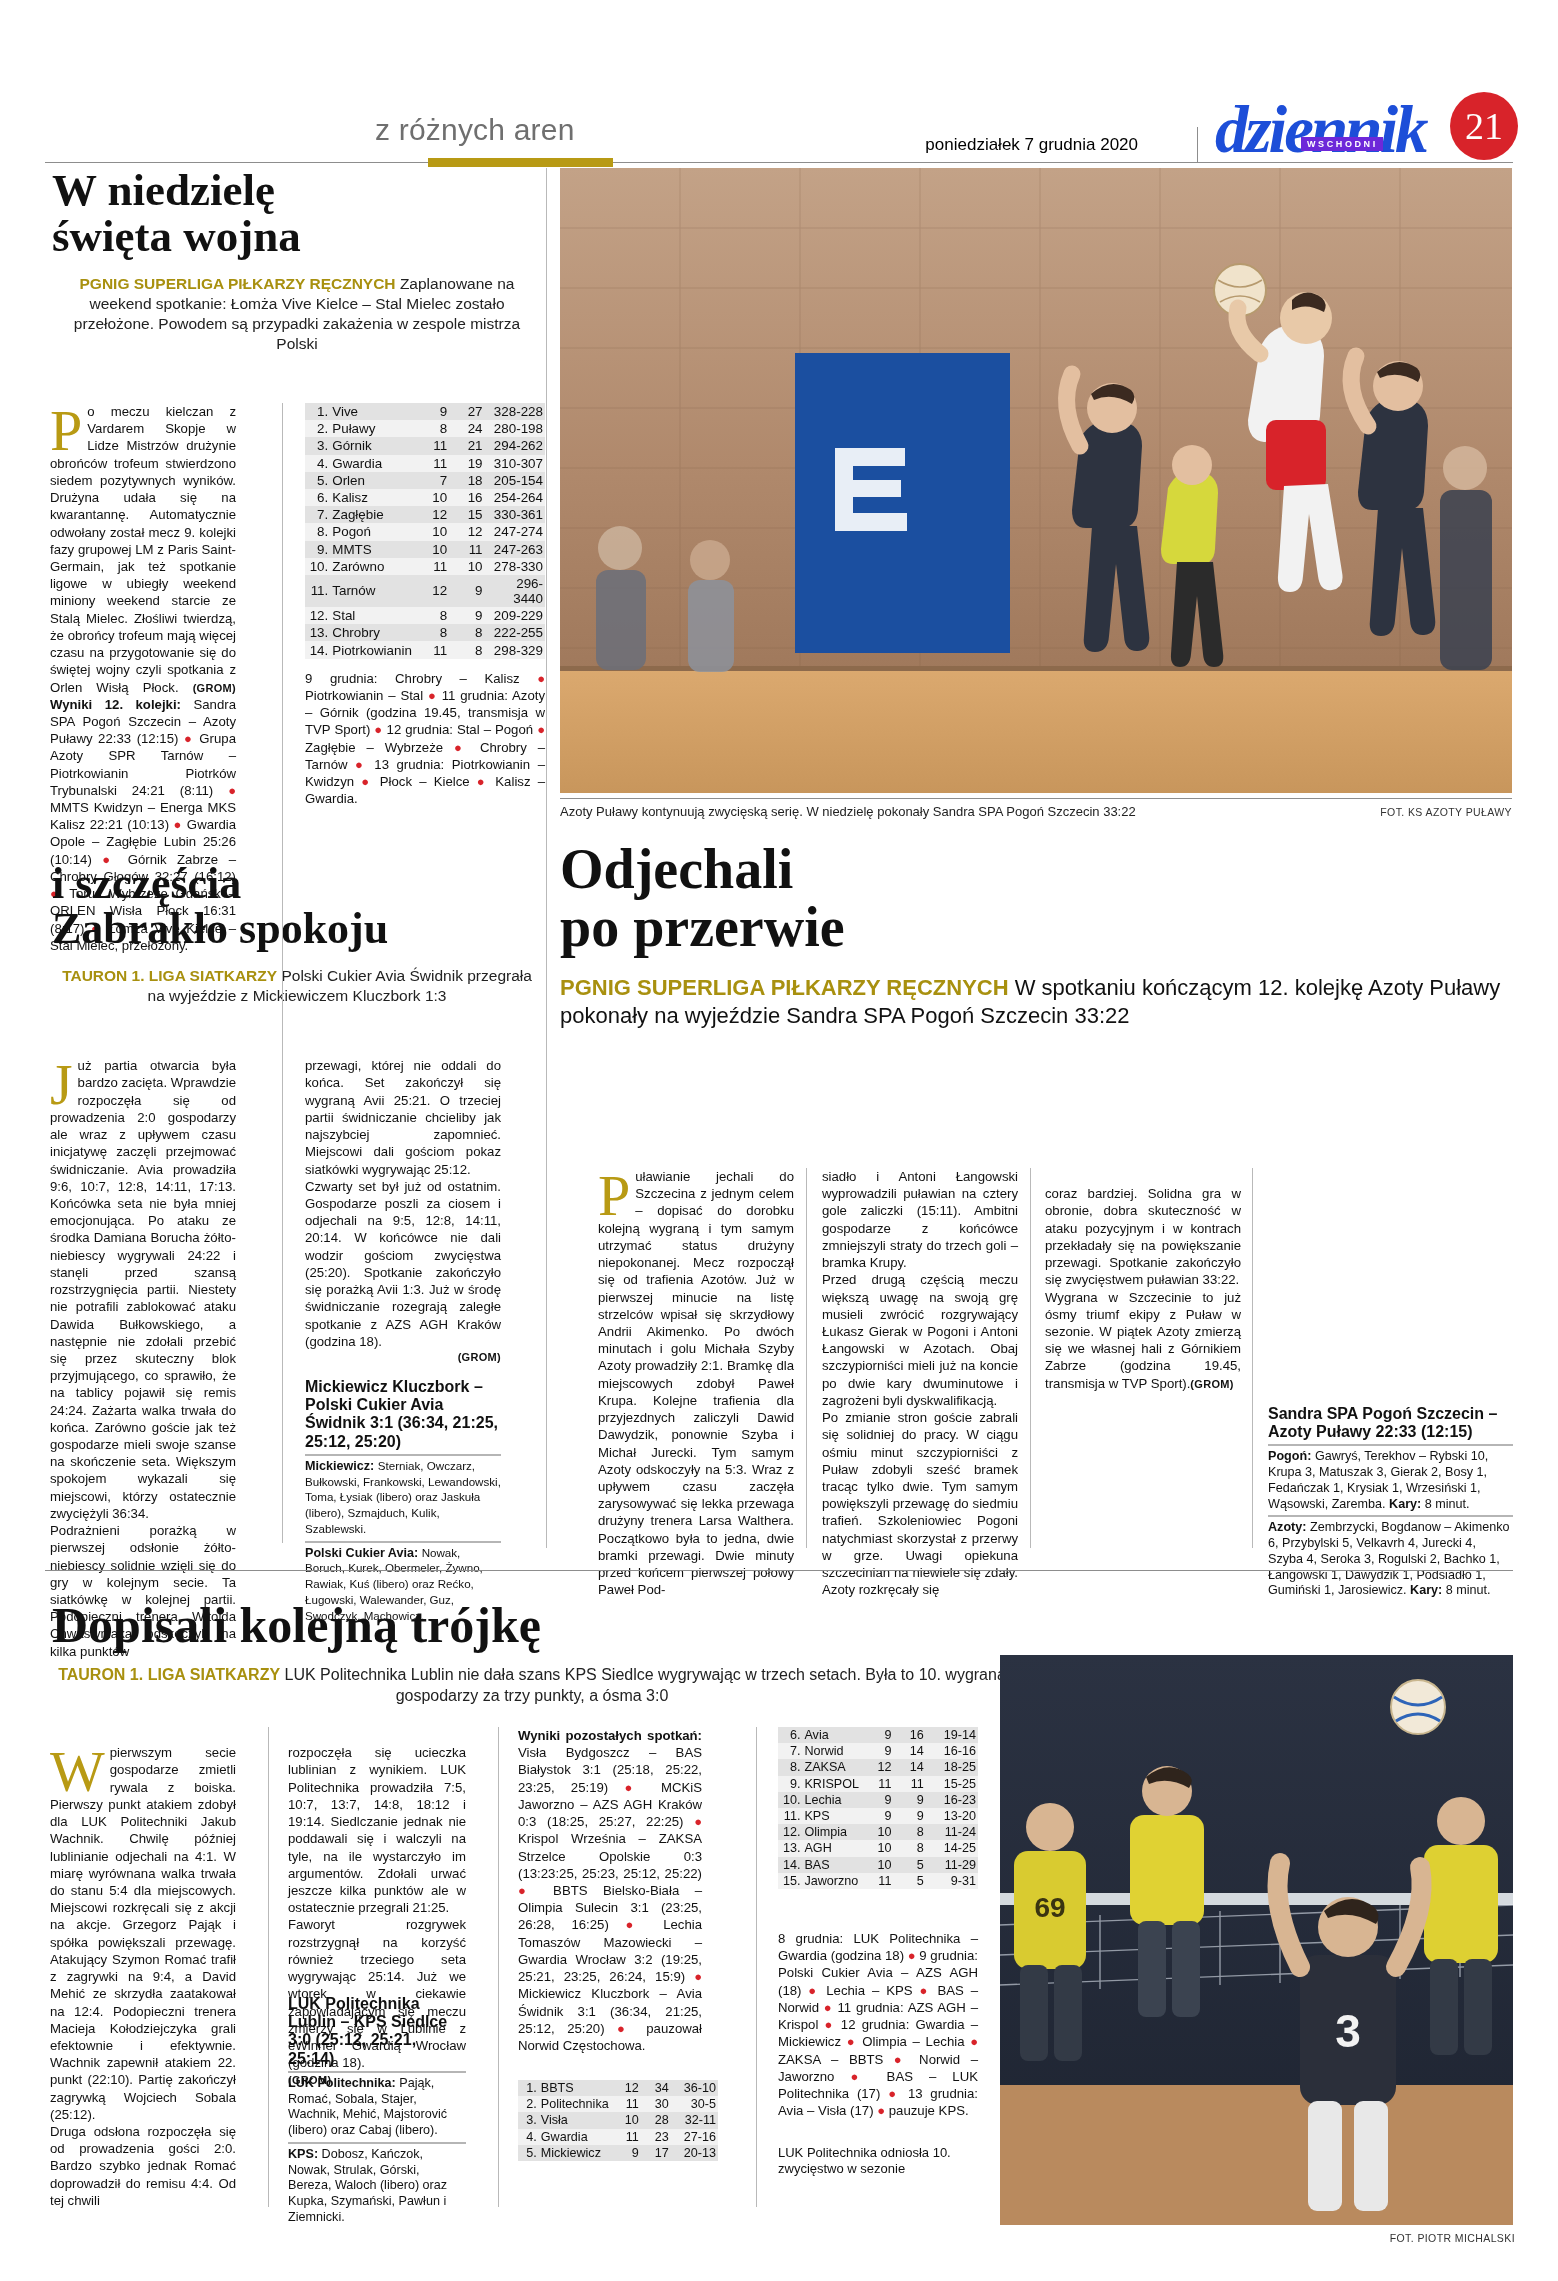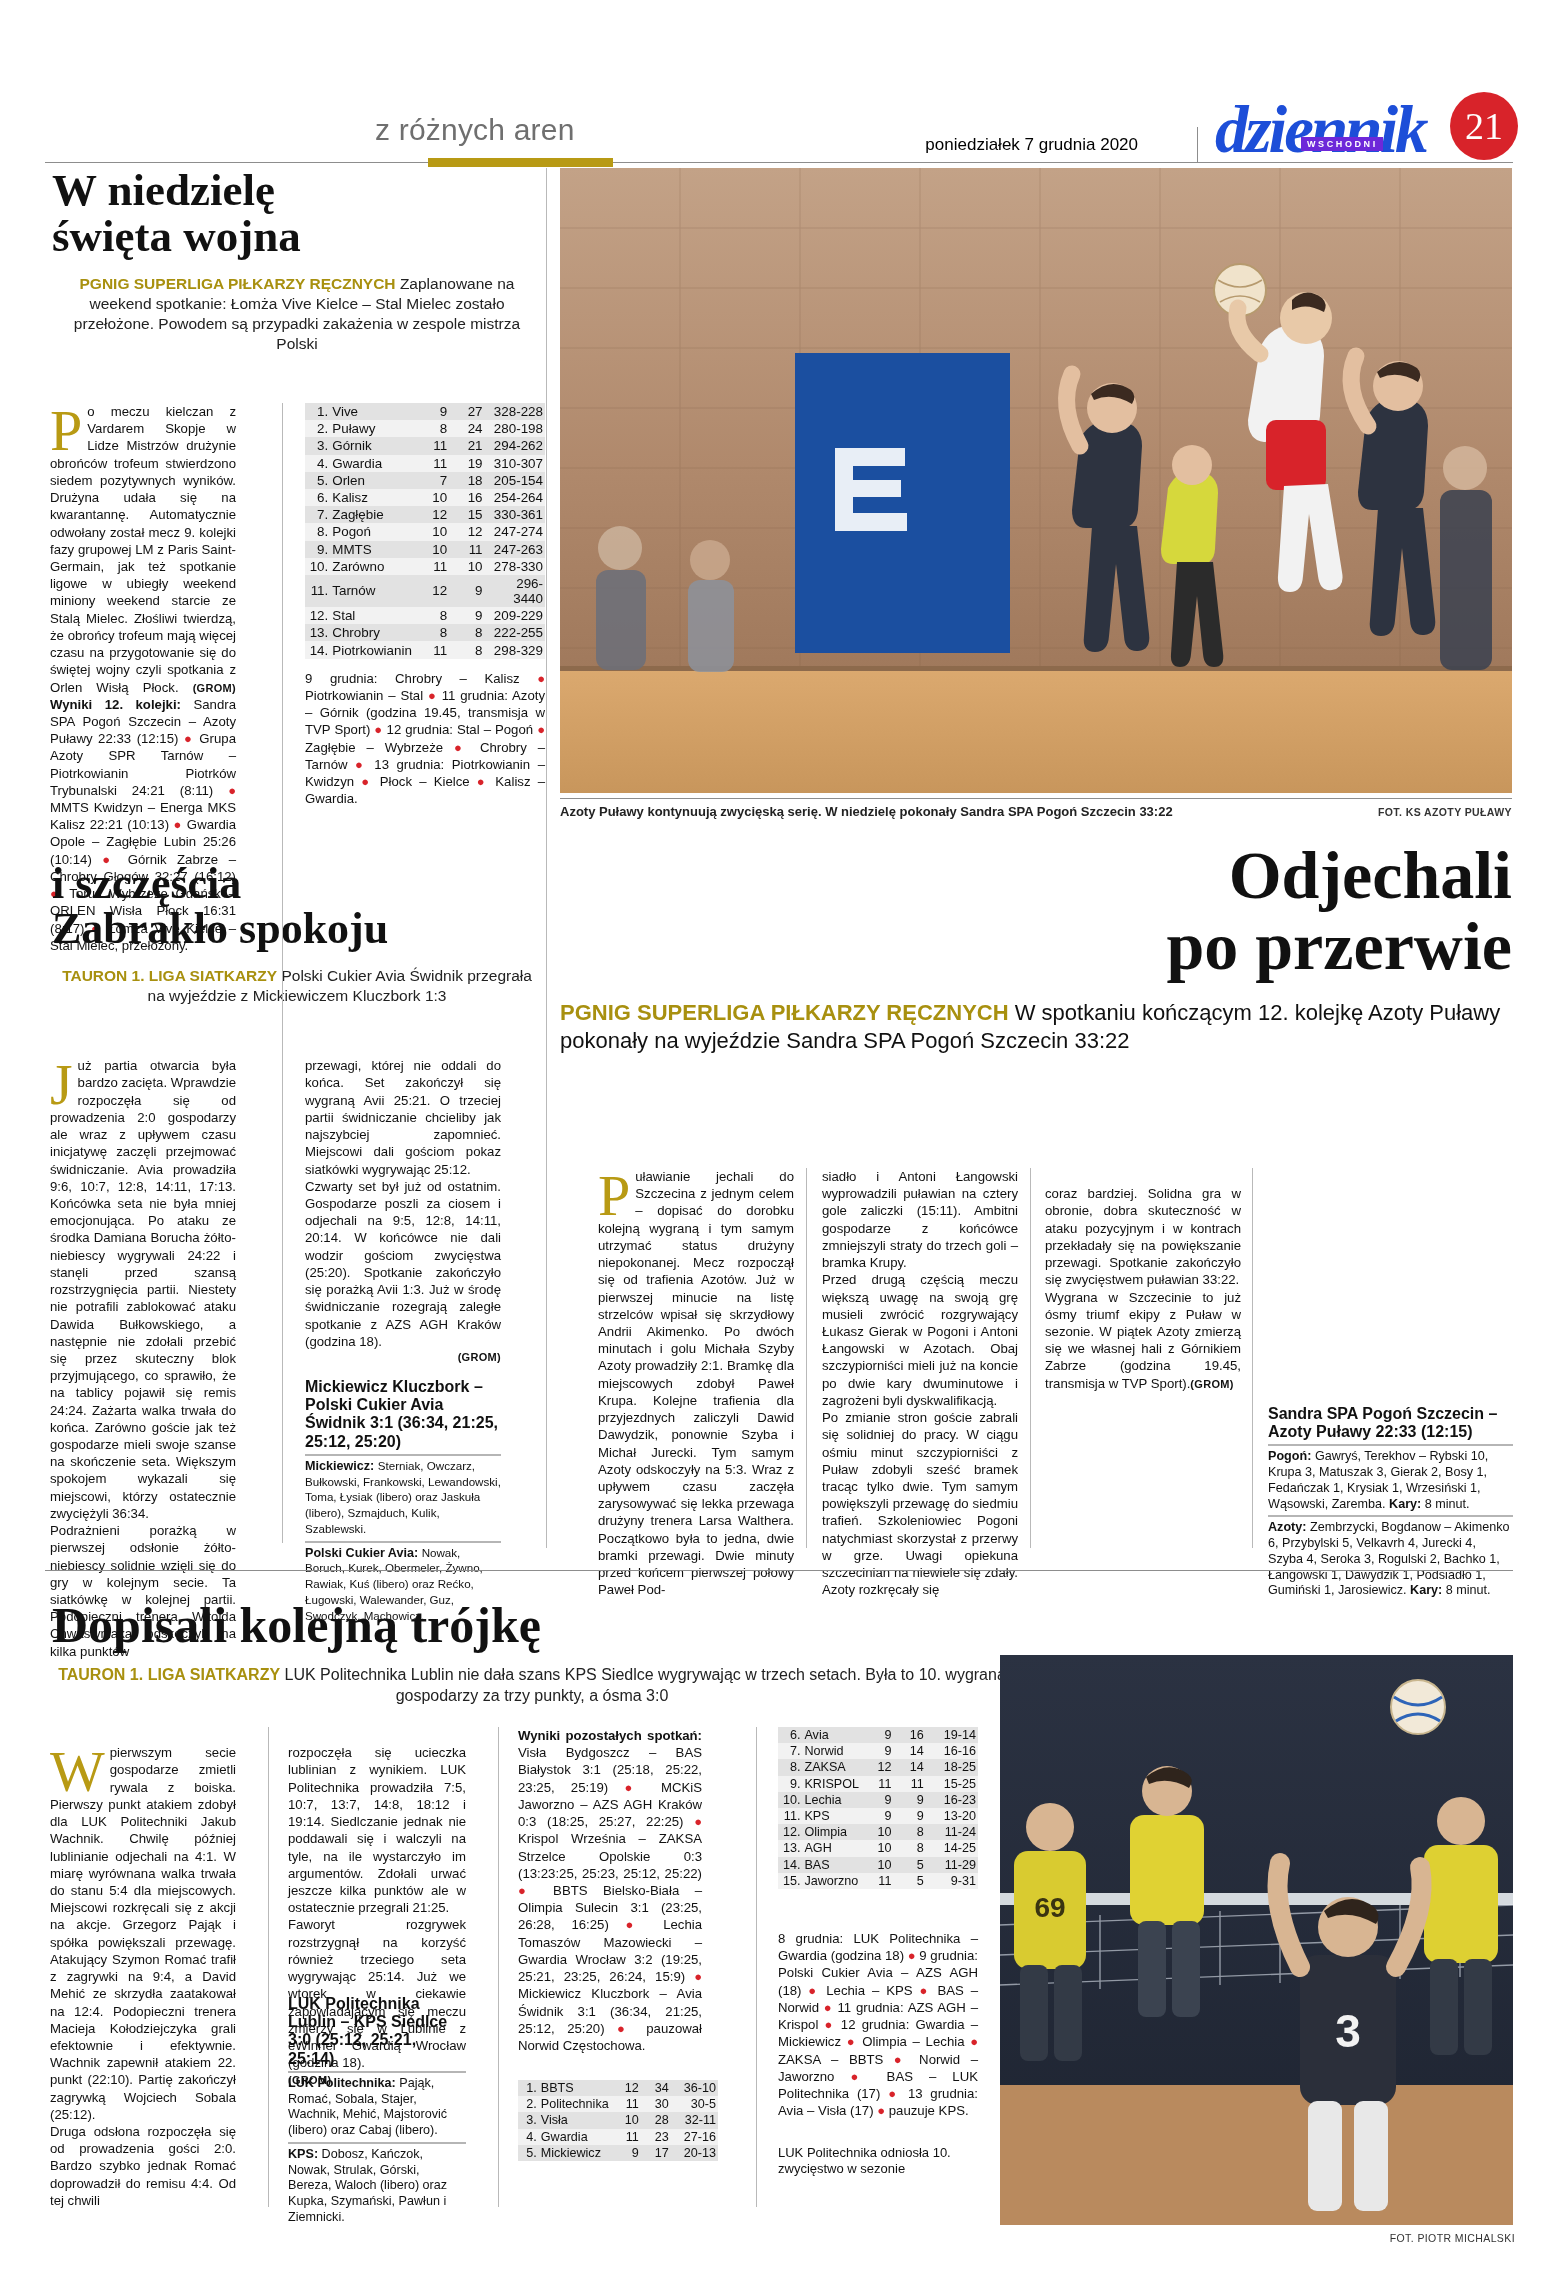--- a/index.html
+++ b/index.html
@@ -311,30 +311,30 @@
       <g opacity="0.85">
         <circle cx="60" cy="380" r="22" fill="#cbb39c"></circle>
         <rect x="36" y="402" width="50" height="100" rx="12" fill="#6b6f7a"></rect>
         <circle cx="150" cy="392" r="20" fill="#c9a88d"></circle>
         <rect x="128" y="412" width="46" height="92" rx="12" fill="#8d929c"></rect>
         <circle cx="905" cy="300" r="22" fill="#d4b69c"></circle>
         <rect x="880" y="322" width="52" height="180" rx="12" fill="#3a4150"></rect>
       </g>
     </svg>
   </div>
-  <div style="position:absolute;left:560px;top:798px;width:952px;font-weight:bold;">
+  <div style="position:absolute;left:560px;top:798px;width:952px;">
     <div style="border-top:1px solid #8d8d8d;"></div>
     <div style="display:flex;justify-content:space-between;align-items:baseline;padding-top:5px;">
       <span class="caption">Azoty Puławy kontynuują zwycięską serię. W niedzielę pokonały Sandra SPA Pogoń Szczecin 33:22</span>
       <span class="credit">FOT. KS AZOTY PUŁAWY</span>
     </div>
   </div>
 
   <div style="position:absolute;left:560px;top:840px;width:952px;">
-    <div class="serif-head" style="font-size:68px;text-align:right;line-height:1.04;">
+    <div class="serif-head" style="font-size:56px;line-height:1.04;">
       <div>Odjechali</div>
       <div>po przerwie</div>
     </div>
     <div style="font-size:22px;line-height:1.26;margin-top:18px;">
       <span class="kicker">PGNIG SUPERLIGA PIŁKARZY RĘCZNYCH</span>
       <span>W spotkaniu kończącym 12. kolejkę Azoty Puławy pokonały na wyjeździe Sandra SPA Pogoń Szczecin 33:22</span>
     </div>
   </div>
 
   <div class="body-txt" style="position:absolute;left:598px;top:1168px;width:196px;">

